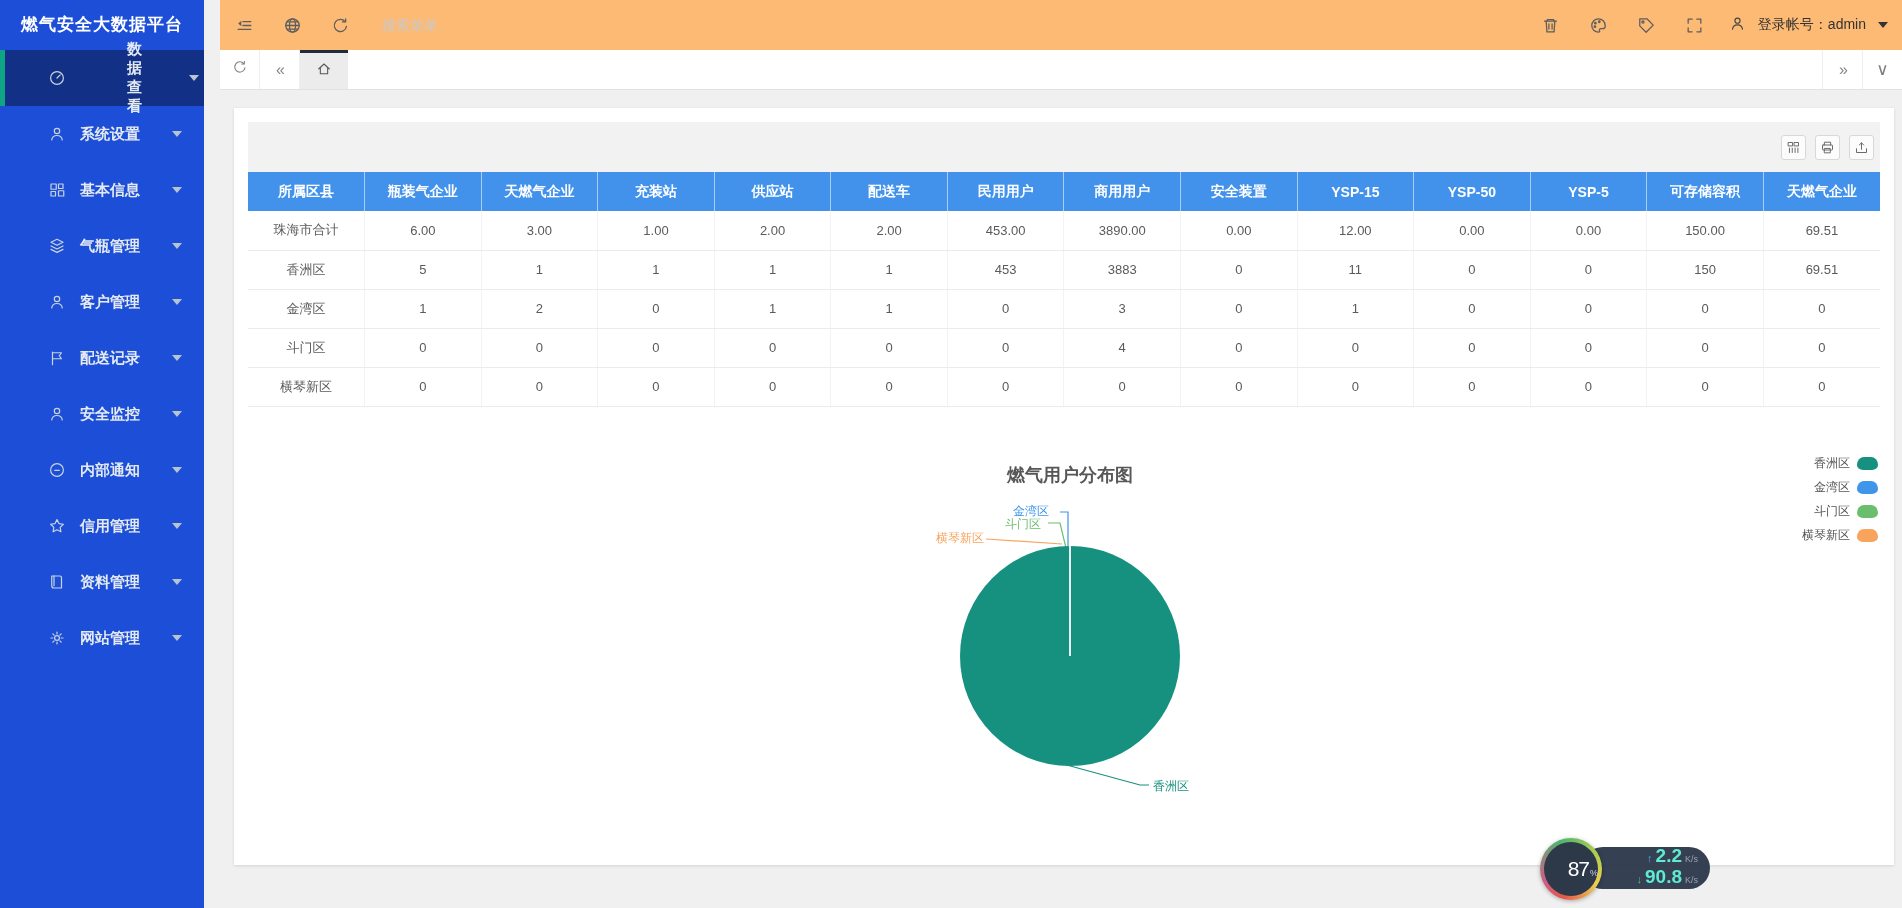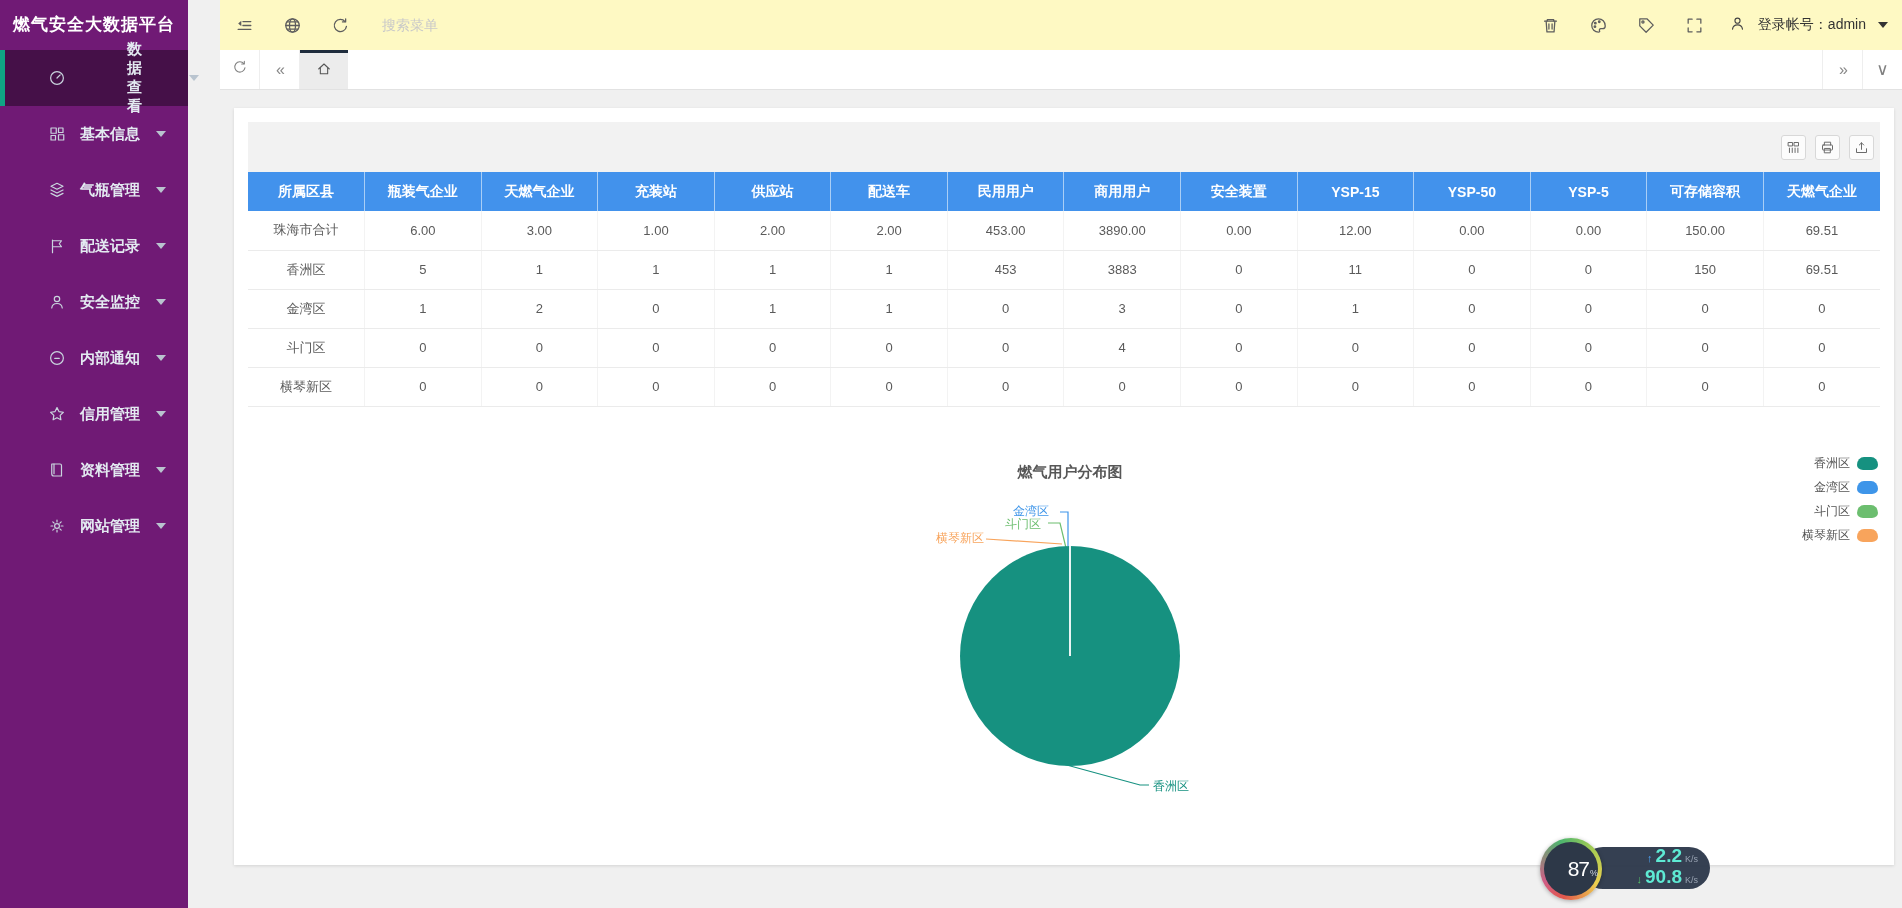--- a/index.html
+++ b/index.html
@@ -1,38 +1,38 @@
 <!DOCTYPE html>
 <html><head>
 <meta charset="utf-8">
 <style>
   * { margin:0; padding:0; box-sizing:border-box; }
   html,body { width:1902px; height:908px; overflow:hidden;
     font-family:"Liberation Sans","DejaVu Sans",sans-serif; background:#f0f0f0; }
 
   
-  .sidebar { position:absolute; left:0; top:0; width:188px; height:908px;
-    background:#701a75; color:#e6ecf2; z-index:5;font-family:Liberation Serif, serif; }
+  .sidebar { position:absolute; left:0; top:0; width:204px; height:908px;
+    background:#1d4ed8; color:#e6ecf2; z-index:5;font-family:Liberation Serif, serif; }
   .brand { height:50px; line-height:50px; text-align:center; font-size:17px;
     font-weight:bold; color:#fff; letter-spacing:1px; }
   .menu-item { position:relative; height:56px; display:flex; align-items:center;
     padding:0 18px 0 0; cursor:pointer; }
   .menu-item .mi-icon { width:18px; height:18px; margin:0 14px 0 48px; color:#c9d4de;
     flex:0 0 auto; display:flex; align-items:center; }
   .menu-item .mi-icon svg { width:18px; height:18px; }
   .menu-item .mi-label { flex:1; font-size:15px; font-weight:600; color:#e3eaf1; }
   .menu-item .mi-caret { width:0; height:0; border-left:5px solid transparent;
     border-right:5px solid transparent; border-top:6px solid #b9c4cf; margin-right:4px; }
   .menu-item.active { background:rgba(0,0,0,.38);gap:47px; }
   .menu-item.active::before { content:""; position:absolute; left:0; top:0;
     width:5px; height:100%; background:#0fa584; }
 
   
   .main { position:absolute; left:220px; top:0; right:0; height:908px; }
-  .topbar { height:50px; background:#fef9c3; display:flex; align-items:center; }
+  .topbar { height:50px; background:#fdba74; display:flex; align-items:center; }
   .tb-tool { width:48px; height:50px; display:flex; align-items:center; justify-content:center;
     color:#5d5d5d; cursor:pointer; flex:0 0 auto; }
   .tb-tool svg { width:19px; height:19px; }
   .topbar .spacer { flex:1; }
   .search-input { border:none; outline:none; font-size:14px; color:#666; width:300px;
     margin-left:18px; background:transparent; }
   .search-input::placeholder { color:#c9c9c9; }
   .account { display:flex; align-items:center; gap:12px; margin:0 14px 0 10px;
     font-size:14px; color:#333; cursor:pointer; white-space:nowrap; }
   .account svg { width:17px; height:17px; color:#444; }
@@ -67,21 +67,21 @@
   table.data th { background:#4292ec; color:#fff; font-size:14px; font-weight:600;
     height:39px; border-right:1px solid rgba(255,255,255,.55); }
   table.data th:last-child { border-right:none; }
   table.data td { height:39px; text-align:center; font-size:13px; color:#5a5a5a;
     border-bottom:1px solid #ebebeb; border-right:1px solid #f3f3f3; background:#fff; }
   table.data td:last-child { border-right:none; }
 
   
   .chart { position:relative; margin-top:48px; height:400px; }
   .chart-title { position:absolute; left:822px; top:8px; transform:translateX(-50%);
-    font-size:15px; font-weight:600; color:#575757; white-space:nowrap; }
+    font-size:18px; font-weight:600; color:#575757; white-space:nowrap; }
   .pie-wrap { position:absolute; left:712px; top:91px; width:220px; height:220px; }
   .pie { width:220px; height:220px; border-radius:50%; }
   .pie-sliver { position:absolute; left:109px; top:0; width:2px; height:110px;
     background:rgba(255,255,255,.9); }
   .callout { position:absolute; font-size:12px; white-space:nowrap; }
   .lines { position:absolute; left:0; top:0; width:100%; height:100%; pointer-events:none; }
   .legend { position:absolute; right:2px; top:0; display:flex; flex-direction:column; gap:6px; }
   .legend-item { display:flex; align-items:center; justify-content:flex-end; gap:7px;
     height:18px; cursor:pointer; }
   .legend-label { font-size:12px; color:#545454; }
@@ -121,38 +121,58 @@
             <circle cx="12" cy="12" r="8.5"></circle>
             <path d="M12 12l4.2-4.2"></path>
           </svg>
         </span>
         <span class="mi-label">数据查看</span>
         <span class="mi-caret"></span>
       </div>
       <div class="menu-item">
         <span class="mi-icon">
           <svg viewBox="0 0 24 24" fill="none" stroke="currentColor" stroke-width="1.6" stroke-linecap="round" stroke-linejoin="round">
+            <circle cx="12" cy="8" r="3.6"></circle>
+            <path d="M5 20c.5-4 3.2-6 7-6s6.5 2 7 6"></path>
+          </svg>
+        </span>
+        <span class="mi-label">系统设置</span>
+        <span class="mi-caret"></span>
+      </div>
+      <div class="menu-item">
+        <span class="mi-icon">
+          <svg viewBox="0 0 24 24" fill="none" stroke="currentColor" stroke-width="1.6" stroke-linecap="round" stroke-linejoin="round">
             <rect x="4" y="4" width="7" height="7"></rect>
             <rect x="14" y="4" width="6" height="6"></rect>
             <rect x="4" y="14" width="6" height="6"></rect>
             <rect x="14" y="13" width="7" height="7"></rect>
           </svg>
         </span>
         <span class="mi-label">基本信息</span>
         <span class="mi-caret"></span>
       </div>
       <div class="menu-item">
         <span class="mi-icon">
           <svg viewBox="0 0 24 24" fill="none" stroke="currentColor" stroke-width="1.6" stroke-linecap="round" stroke-linejoin="round">
             <path d="M12 3l8 4-8 4-8-4z"></path>
             <path d="M4 12l8 4 8-4"></path>
             <path d="M4 16.5l8 4 8-4"></path>
           </svg>
         </span>
         <span class="mi-label">气瓶管理</span>
+        <span class="mi-caret"></span>
+      </div>
+      <div class="menu-item">
+        <span class="mi-icon">
+          <svg viewBox="0 0 24 24" fill="none" stroke="currentColor" stroke-width="1.6" stroke-linecap="round" stroke-linejoin="round">
+            <circle cx="12" cy="8" r="3.6"></circle>
+            <path d="M5 20c.5-4 3.2-6 7-6s6.5 2 7 6"></path>
+          </svg>
+        </span>
+        <span class="mi-label">客户管理</span>
         <span class="mi-caret"></span>
       </div>
       <div class="menu-item">
         <span class="mi-icon">
           <svg viewBox="0 0 24 24" fill="none" stroke="currentColor" stroke-width="1.6" stroke-linecap="round" stroke-linejoin="round">
             <path d="M6 21V4"></path>
             <path d="M6 5h12l-3 4 3 4H6"></path>
           </svg>
         </span>
         <span class="mi-label">配送记录</span>

